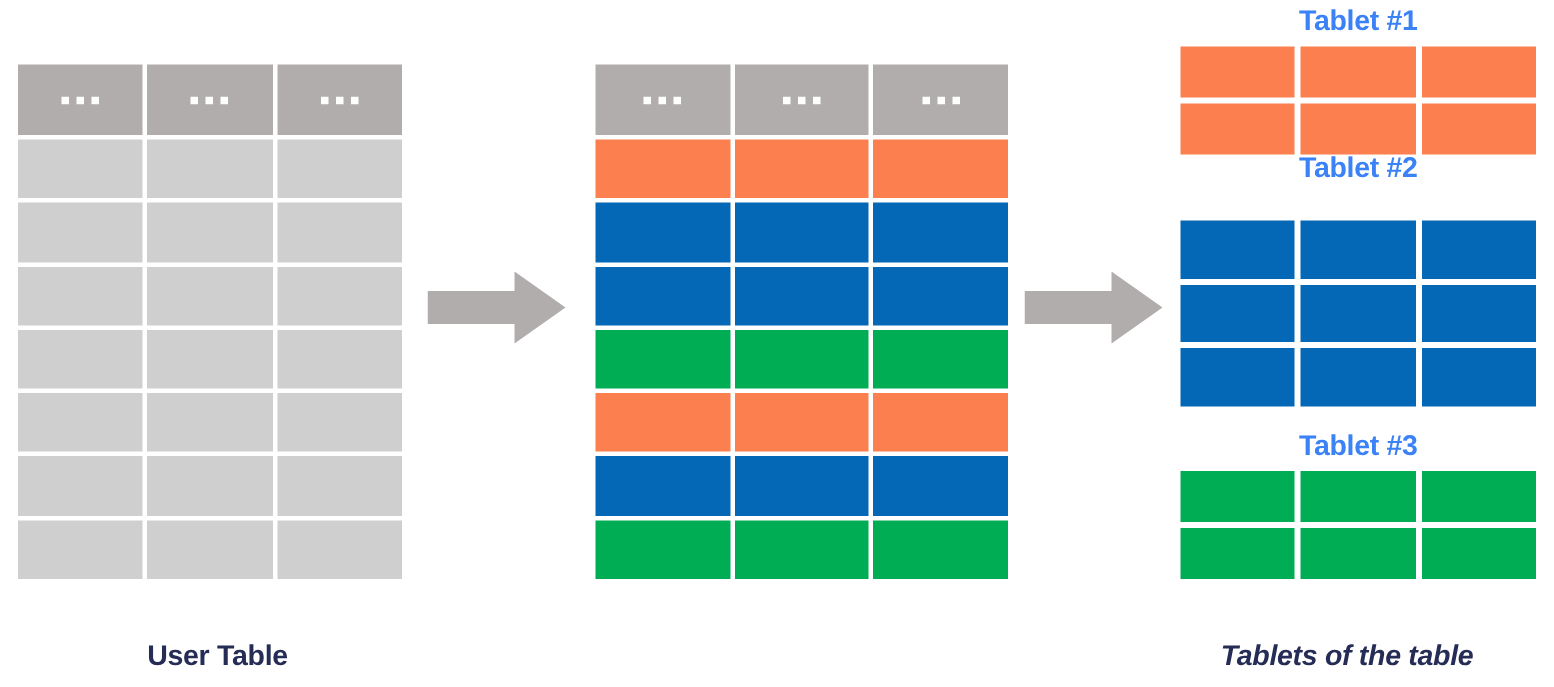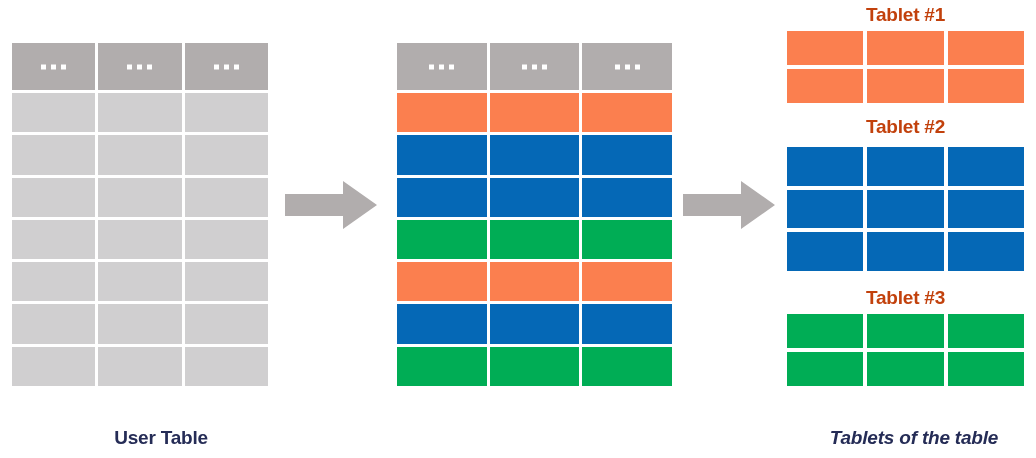--- a/index.html
+++ b/index.html
@@ -84,51 +84,50 @@
   .arrow svg { display: block; width: 100%; height: 100%; }
   .arrow-1 { left: 285px; top: 181px; }
   .arrow-2 { left: 683px; top: 181px; }
 
   
   .tablet-title {
     position: absolute;
     left: 787px;
     width: 237px;
     text-align: center;
-    color: #c2410c;
+    color: #3b82f6;
     font-size: 19px;
     font-weight: bold;
     letter-spacing: -0.2px;
     line-height: 22px;
   }
   .tablet-table {
     left: 787px;
     width: 237px;
     gap: 4px;
   }
   .tablet-table .grid-row { gap: 4px; }
 
   .tablet-1-title { top: 4px; }
   .tablet-1 { top: 31px;  height: 72px; }
-  .tablet-2-title { top: 116px; text-align: center; }
+  .tablet-2-title { top: 102px; text-align: center; }
   .tablet-2 { top: 147px; height: 124px; }
   .tablet-3-title { top: 287px; }
   .tablet-3 { top: 314px; height: 72px; }
 
   
   .caption {
     position: absolute;
     top: 426px;
     color: #252c56;
     font-size: 19px;
     font-weight: bold;
     letter-spacing: -0.2px;
     text-align: center;
     line-height: 24px;
-    padding-left: 16px;
   }
   .caption-left   { left: 0px;   width: 290px; }
   .caption-middle { left: 390px; width: 290px; }
   .caption-right  { left: 760px; width: 276px; font-style: italic; }
 </style>
 </head>
 <body>
 
 <div id="canvas">
 

